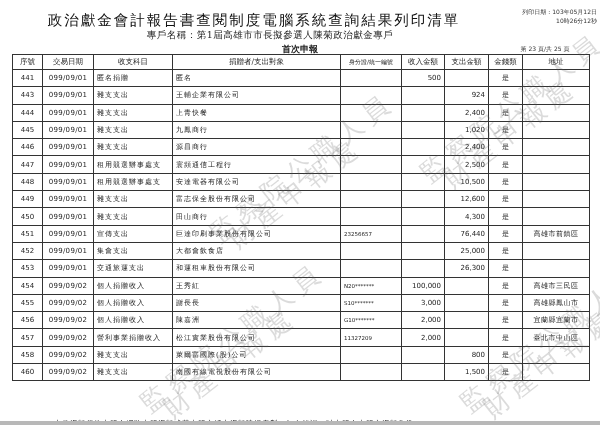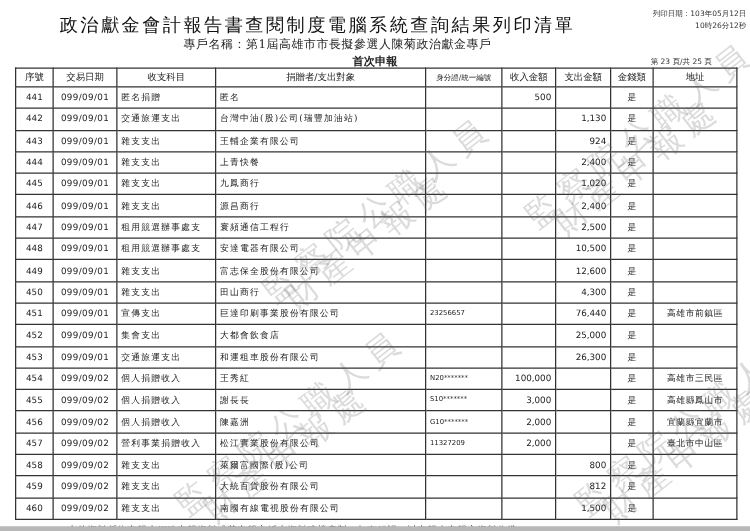--- a/index.html
+++ b/index.html
@@ -103,31 +103,20 @@
         <td class="c-date">099/09/01</td>
         <td class="c-subj">匿名捐贈</td>
         <td class="c-name">匿名</td>
         <td class="c-id"></td>
         <td class="c-num">500</td>
         <td class="c-num"></td>
         <td class="c-flag">是</td>
         <td class="c-addr"></td>
       </tr>
       <tr>
-        <td class="c-no">442</td>
-        <td class="c-date">099/09/01</td>
-        <td class="c-subj">交通旅運支出</td>
-        <td class="c-name">台灣中油(股)公司(瑞豐加油站)</td>
-        <td class="c-id"></td>
-        <td class="c-num"></td>
-        <td class="c-num">1,130</td>
-        <td class="c-flag">是</td>
-        <td class="c-addr"></td>
-      </tr>
-      <tr>
         <td class="c-no">443</td>
         <td class="c-date">099/09/01</td>
         <td class="c-subj">雜支支出</td>
         <td class="c-name">王輔企業有限公司</td>
         <td class="c-id"></td>
         <td class="c-num"></td>
         <td class="c-num">924</td>
         <td class="c-flag">是</td>
         <td class="c-addr"></td>
       </tr>
@@ -286,31 +275,20 @@
         <td class="c-addr">臺北市中山區</td>
       </tr>
       <tr>
         <td class="c-no">458</td>
         <td class="c-date">099/09/02</td>
         <td class="c-subj">雜支支出</td>
         <td class="c-name">萊爾富國際(股)公司</td>
         <td class="c-id"></td>
         <td class="c-num"></td>
         <td class="c-num">800</td>
-        <td class="c-flag">是</td>
-        <td class="c-addr"></td>
-      </tr>
-      <tr>
-        <td class="c-no">459</td>
-        <td class="c-date">099/09/02</td>
-        <td class="c-subj">雜支支出</td>
-        <td class="c-name">大統百貨股份有限公司</td>
-        <td class="c-id"></td>
-        <td class="c-num"></td>
-        <td class="c-num">812</td>
         <td class="c-flag">是</td>
         <td class="c-addr"></td>
       </tr>
       <tr>
         <td class="c-no">460</td>
         <td class="c-date">099/09/02</td>
         <td class="c-subj">雜支支出</td>
         <td class="c-name">南國有線電視股份有限公司</td>
         <td class="c-id"></td>
         <td class="c-num"></td>

